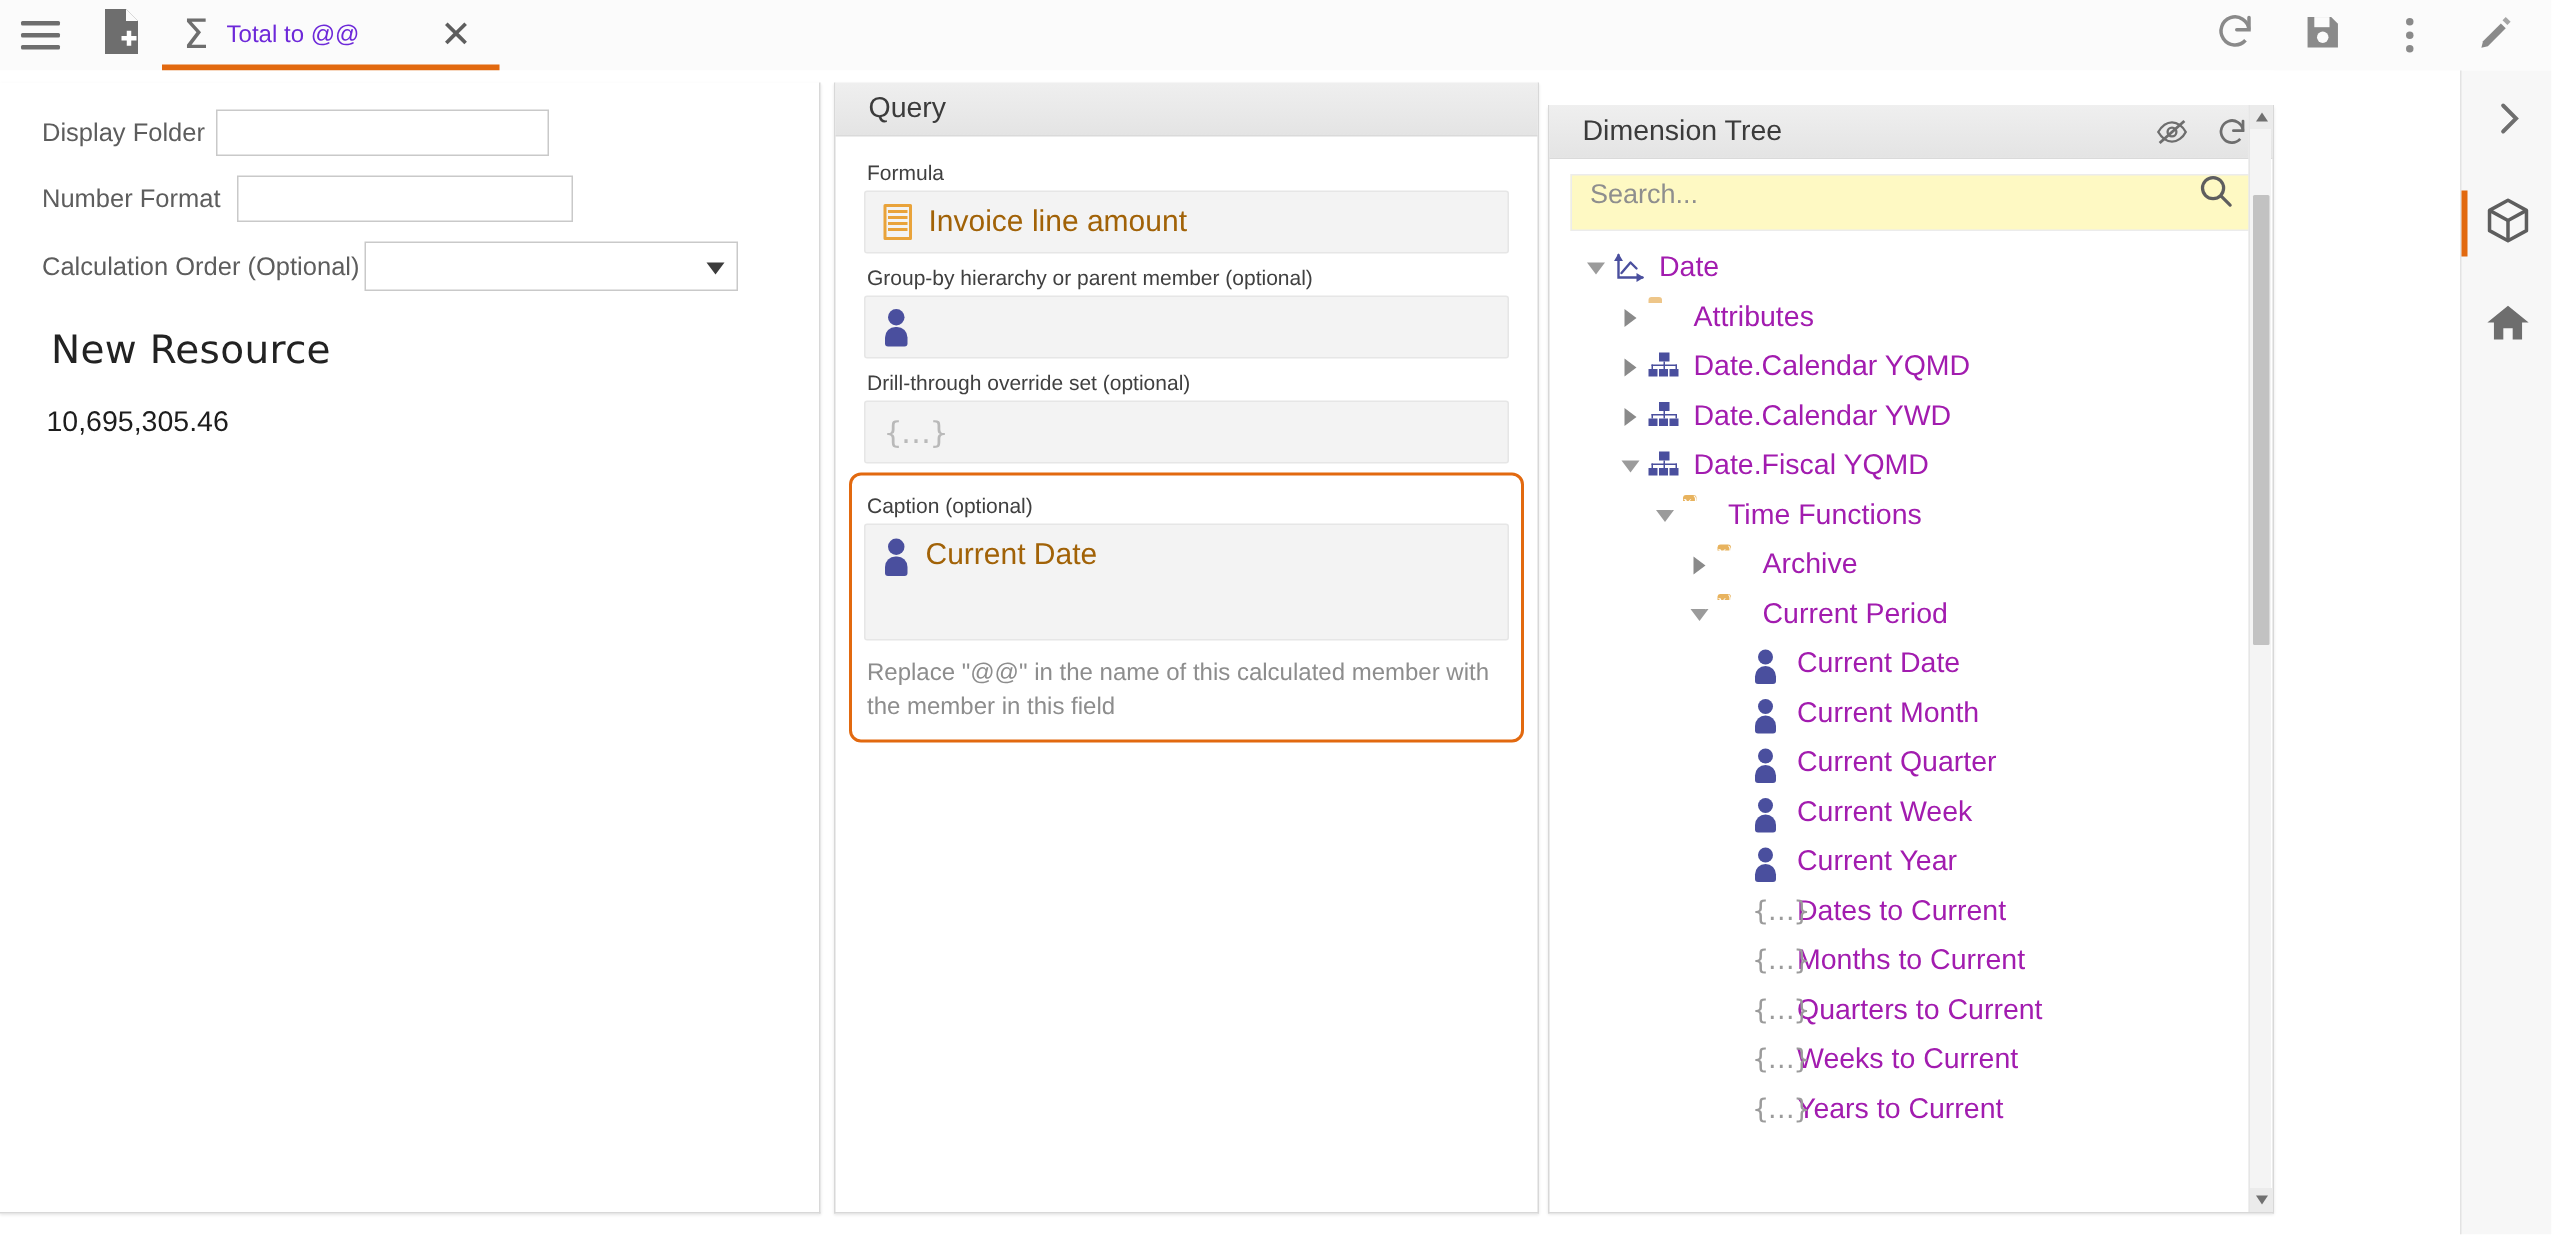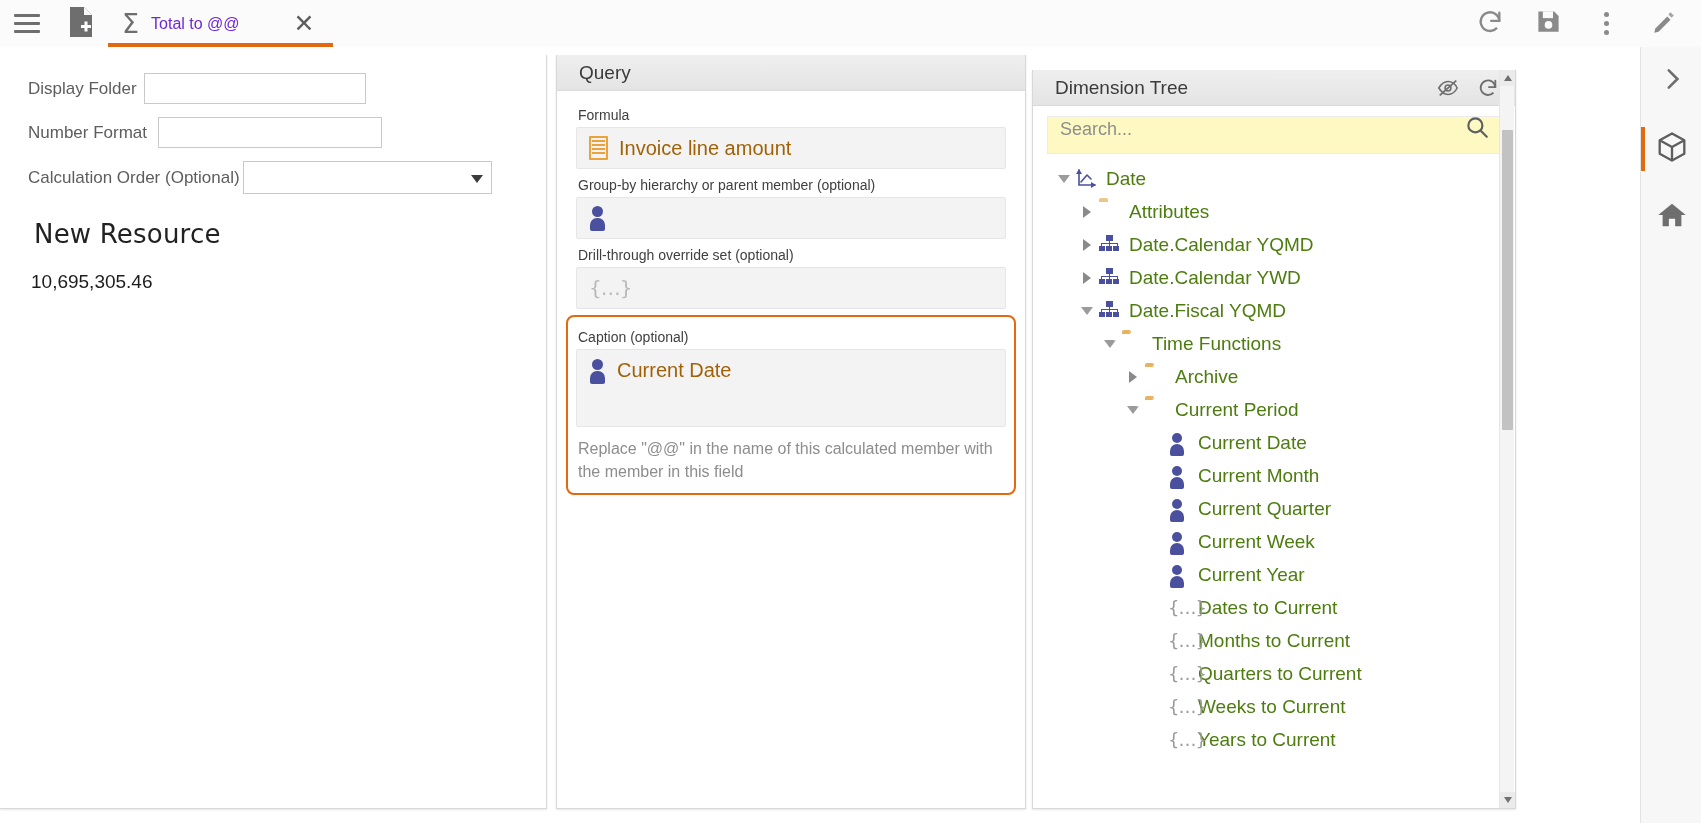--- a/index.html
+++ b/index.html
@@ -136,21 +136,21 @@
   .tw { width:22px; display:flex; align-items:center; justify-content:center; flex:0 0 auto; cursor:pointer;}
   .tw.collapsed { }
   .tw.collapsed b {
     display:block; width:0;height:0;border-top:6px solid transparent;border-bottom:6px solid transparent;
     border-left:8px solid #8a8a8a;
   }
   .tw.expanded b {
     display:block; width:0;height:0;border-left:6px solid transparent;border-right:6px solid transparent;
     border-top:8px solid #9b9b9b;
   }
-  .tree-label { font-size:19px; color:#4d7c0f; margin-left:9px; }
+  .tree-label { font-size:19px; color:#a21caf; margin-left:9px; }
   .t-ico { width:22px; height:22px; flex:0 0 auto; position:relative; }
 
   .ico-axes svg { display:block; }
   .ico-folder { width:22px;height:18px; background:#e8b35e; border-radius:2px; position:relative; }
   .ico-folder:before{content:"";position:absolute;left:1px;top:-3px;width:9px;height:4px;background:#e8b35e;border-radius:2px 2px 0 0;}
   .ico-folder .inner { position:absolute; inset:3px 2px 2px 2px; display:flex; align-items:center; justify-content:center;
      color:#fff; font-size:10px; font-style:italic; font-family:"DejaVu Serif",serif; }
   .ico-hier { width:22px; height:20px; position:relative; }
   .ico-hier i { position:absolute; background:#4a4f9e; }
   .ico-hier .top { left:8px; top:1px; width:7px; height:6px; }

